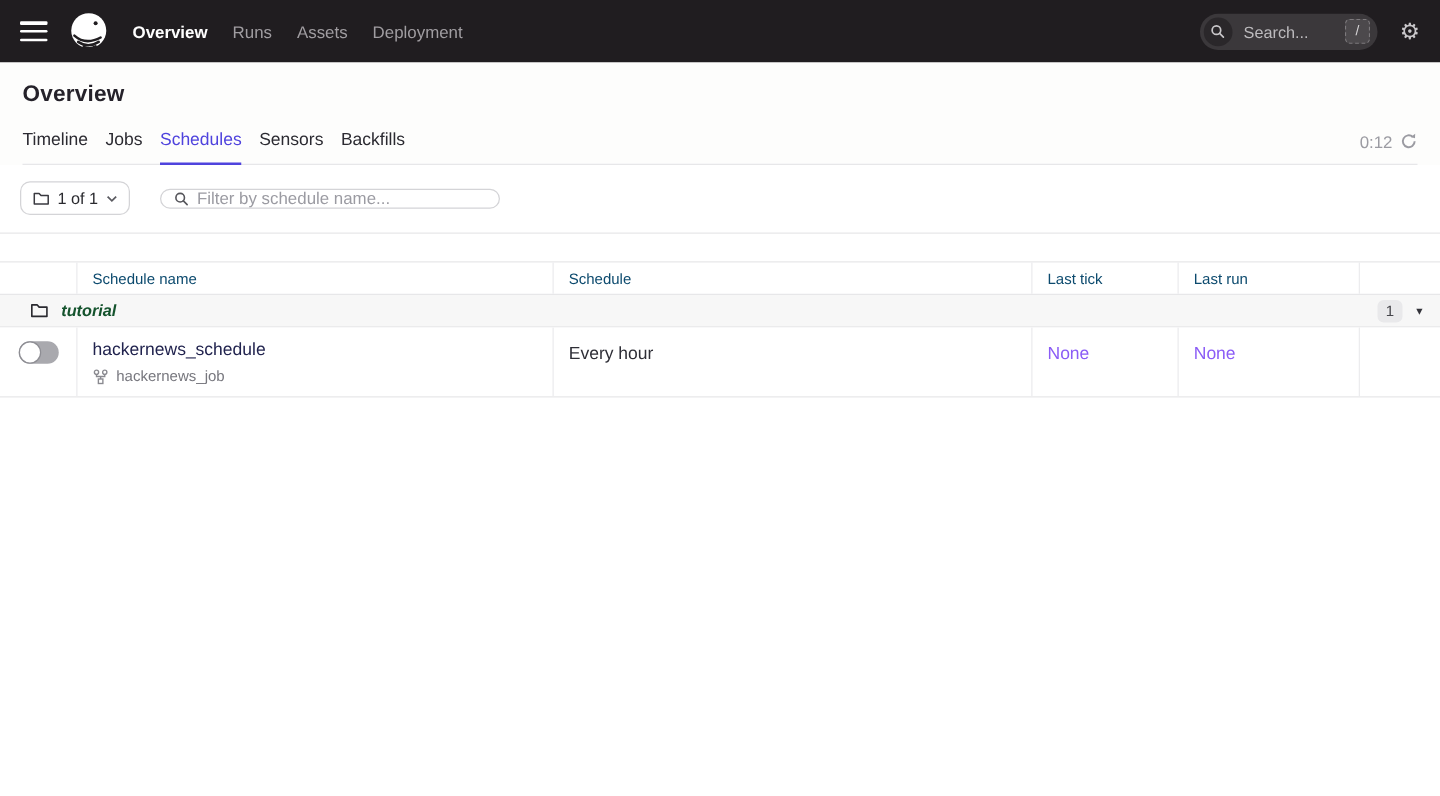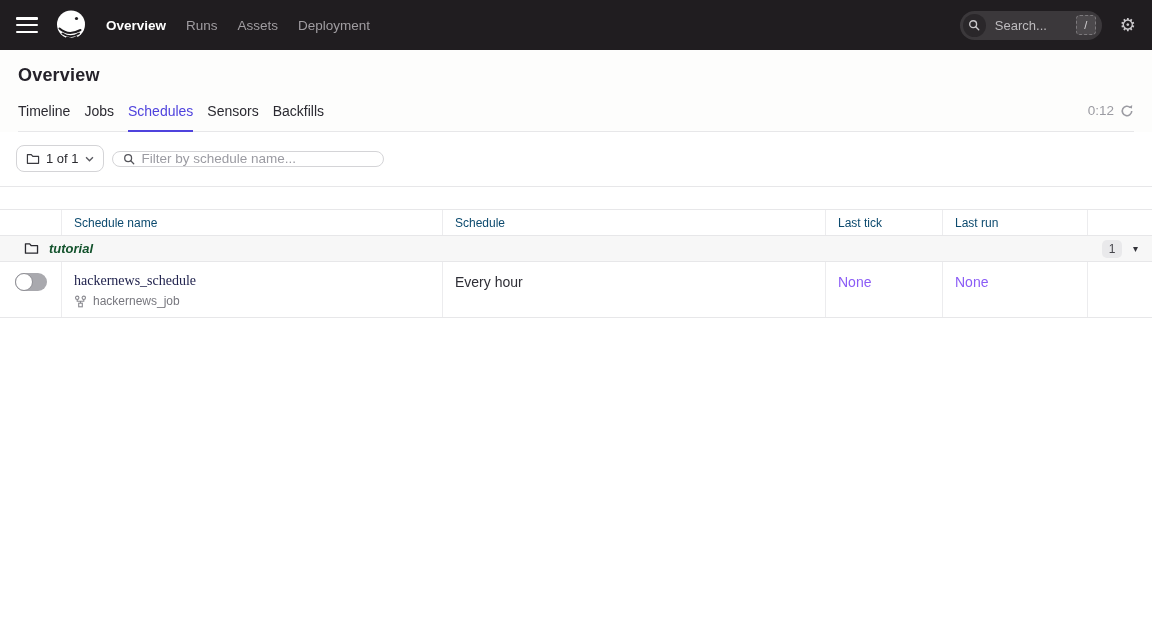--- a/index.html
+++ b/index.html
@@ -23,33 +23,33 @@
     display:flex; align-items:center; justify-content:center; flex:0 0 auto; }
   .search-ph { flex:1; margin-left:9px; font-size:13px; color:#bdbbbe; }
   .slash-badge { width:20px; height:20px; border-radius:4px; background:#4c494c;
     border:1px dashed #7d7a7d; color:#d6d4d6; font-size:11px; display:flex;
     align-items:center; justify-content:center; }
   .gear { font-size:18px; color:#c9c7ca; line-height:1; cursor:pointer; }
 
   
   .pagehead { padding:15px 18px 0 18px; background:#fdfdfc; }
   .page-title { font-size:18px; font-weight:700; color:#25222a; letter-spacing:.2px; }
-  .tabsbar { display:flex; align-items:flex-start; margin-top:17px; border-bottom:1px solid #e7e7e9;
+  .tabsbar { display:flex; align-items:center; margin-top:17px; border-bottom:1px solid #e7e7e9;
     padding:0 0 0 0; position:relative;gap:29px; }
   .tabs { display:flex; gap:14px; }
   .tab { font-size:14px; color:#2b2a31; padding-bottom:12px; position:relative;
     text-decoration:none; cursor:pointer; }
   .tab.active { color:#4f43dd; }
   .tab.active::after { content:""; position:absolute; left:0; right:0; bottom:-1px;
     height:2px; background:#4f43dd; }
   .refresh-wrap { margin-left:auto; display:flex; align-items:center; gap:6px;
     padding-bottom:8px; color:#9b9ba2; font-size:13.5px; }
 
   
-  .filterrow { display:flex; align-items:center; gap:8px; padding:13px 16px 14px 16px;
+  .filterrow { display:flex; align-items:center; gap:24px; padding:13px 16px 14px 16px;
     border-bottom:1px solid #e7e7e9; background:#fff; }
   .groupsel { display:flex; align-items:center; gap:6px; height:27px; padding:0 9px;
     border:1px solid #d4d4d7; border-radius:8px; background:#fff; font-size:13px;
     color:#2a2a2f; font-weight:500; cursor:pointer; }
   .filterinput-wrap { display:flex; align-items:center; gap:7px; height:16px; width:272px;
     border:1px solid #d4d4d7; border-radius:8px; padding:0 10px; background:#fff; }
   .filterinput-wrap input { border:none; outline:none; flex:1; font-size:13.5px;
     font-family:"Liberation Sans", sans-serif; color:#2a2a2f; background:transparent; }
   .filterinput-wrap input::placeholder { color:#9b9ba2; }
 
@@ -70,21 +70,21 @@
   .caret { font-size:10px; color:#33333a; cursor:pointer; }
   .datarow { border-bottom:1px solid #e7e7e9; min-height:52px; background:#fff; }
   .datarow .cell { padding:9px 12px; border-right:1px solid #ececee; }
   .datarow .cell:last-child { border-right:none; }
   .cell-toggle { display:flex; align-items:flex-start; justify-content:center; padding-top:11px !important; }
   .toggle { width:32px; height:18px; border-radius:9px; background:#a9a9ae; position:relative;
     cursor:pointer; flex:0 0 auto; }
   .toggle .knob { position:absolute; left:0; top:0; width:18px; height:18px; border-radius:50%;
     background:#fff; border:1.5px solid #8e8e94; }
   .sched-link { font-size:14px; font-weight:500; color:#21234e; text-decoration:none;
-    display:inline-block; cursor:pointer;font-family:Liberation Serif, serif; }
+    display:inline-block; cursor:pointer; }
   .jobline { display:flex; align-items:center; gap:6px; margin-top:5px; }
   .job-link { font-size:12px; color:#77777e; text-decoration:none; cursor:pointer; }
   .cell-text { font-size:14px; color:#2e2e36; padding-top:12px !important; }
   .cell-muted { font-size:14px; color:#8b5cf6; padding-top:12px !important; }
 
   svg { display:block; }
 </style>
 </head>
 <body>
 

